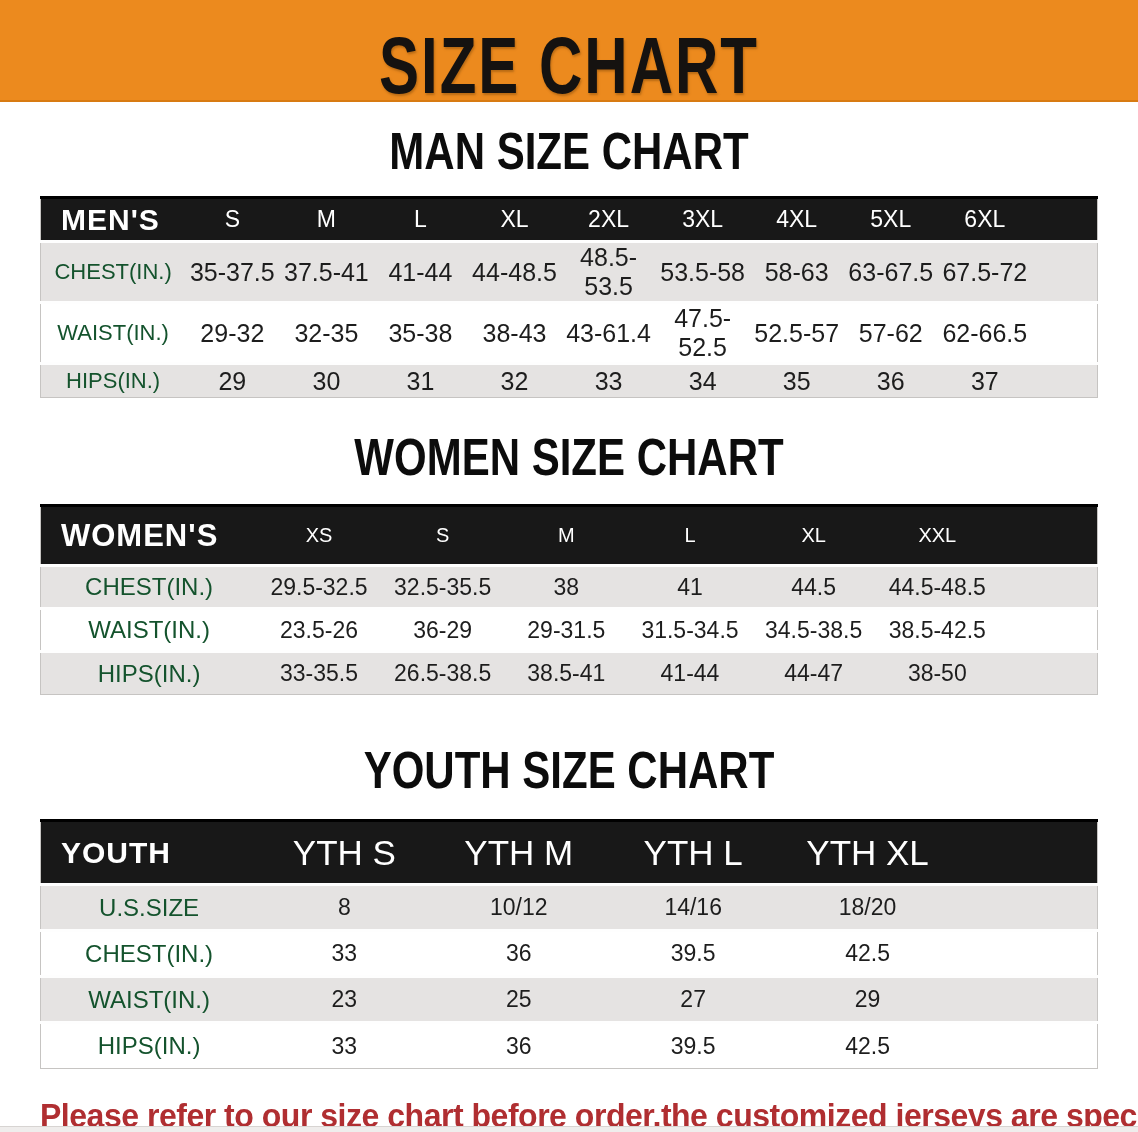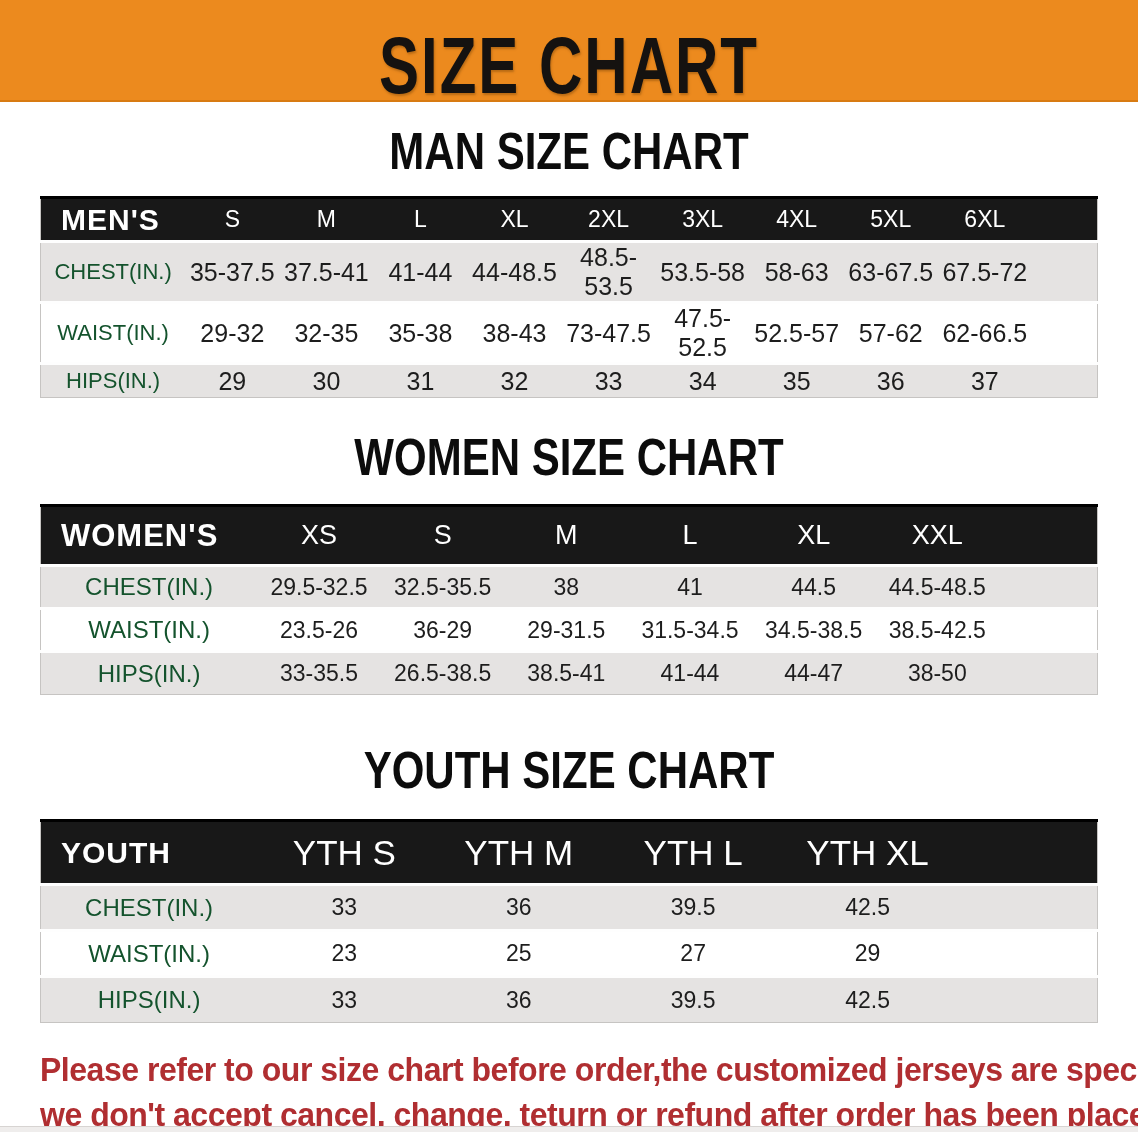--- a/index.html
+++ b/index.html
@@ -69,21 +69,21 @@
     text-align: center;
     vertical-align: middle;
   }
   .size-table thead th.corner {
     text-align: left;
     padding-left: 20px;
     font-weight: bold;
     letter-spacing: 1px;
   }
   .t-men   thead th { height: 44px; font-size: 23px; }
-  .t-women thead th { height: 60px; font-size: 27px; }
+  .t-women thead th { height: 60px; font-size: 20px; }
   .t-youth thead th { height: 64px; font-size: 35px; }
   .t-men   thead th.corner { font-size: 30px; }
   .t-women thead th.corner { font-size: 31px; }
   .t-youth thead th.corner { font-size: 30px; }
   .size-table tbody td {
     text-align: center;
     vertical-align: middle;
     color: #1d1d1d;
     border-top: 3px solid #fefefe;
     background: #fff;
@@ -175,21 +175,21 @@
             <td>63-67.5</td>
             <td>67.5-72</td>
             <td></td>
           </tr>
           <tr>
             <td class="row-label">WAIST(IN.)</td>
             <td>29-32</td>
             <td>32-35</td>
             <td>35-38</td>
             <td>38-43</td>
-            <td>73-47.5</td>
+            <td>43-61.4</td>
             <td>47.5-52.5</td>
             <td>52.5-57</td>
             <td>57-62</td>
             <td>62-66.5</td>
             <td></td>
           </tr>
           <tr>
             <td class="row-label">HIPS(IN.)</td>
             <td>29</td>
             <td>30</td>
@@ -286,20 +286,28 @@
             <th class="corner">YOUTH</th>
             <th>YTH S</th>
             <th>YTH M</th>
             <th>YTH L</th>
             <th>YTH XL</th>
             <th></th>
           </tr>
         </thead>
         <tbody>
           <tr>
+            <td class="row-label">U.S.SIZE</td>
+            <td>8</td>
+            <td>10/12</td>
+            <td>14/16</td>
+            <td>18/20</td>
+            <td></td>
+          </tr>
+          <tr>
             <td class="row-label">CHEST(IN.)</td>
             <td>33</td>
             <td>36</td>
             <td>39.5</td>
             <td>42.5</td>
             <td></td>
           </tr>
           <tr>
             <td class="row-label">WAIST(IN.)</td>
             <td>23</td>

